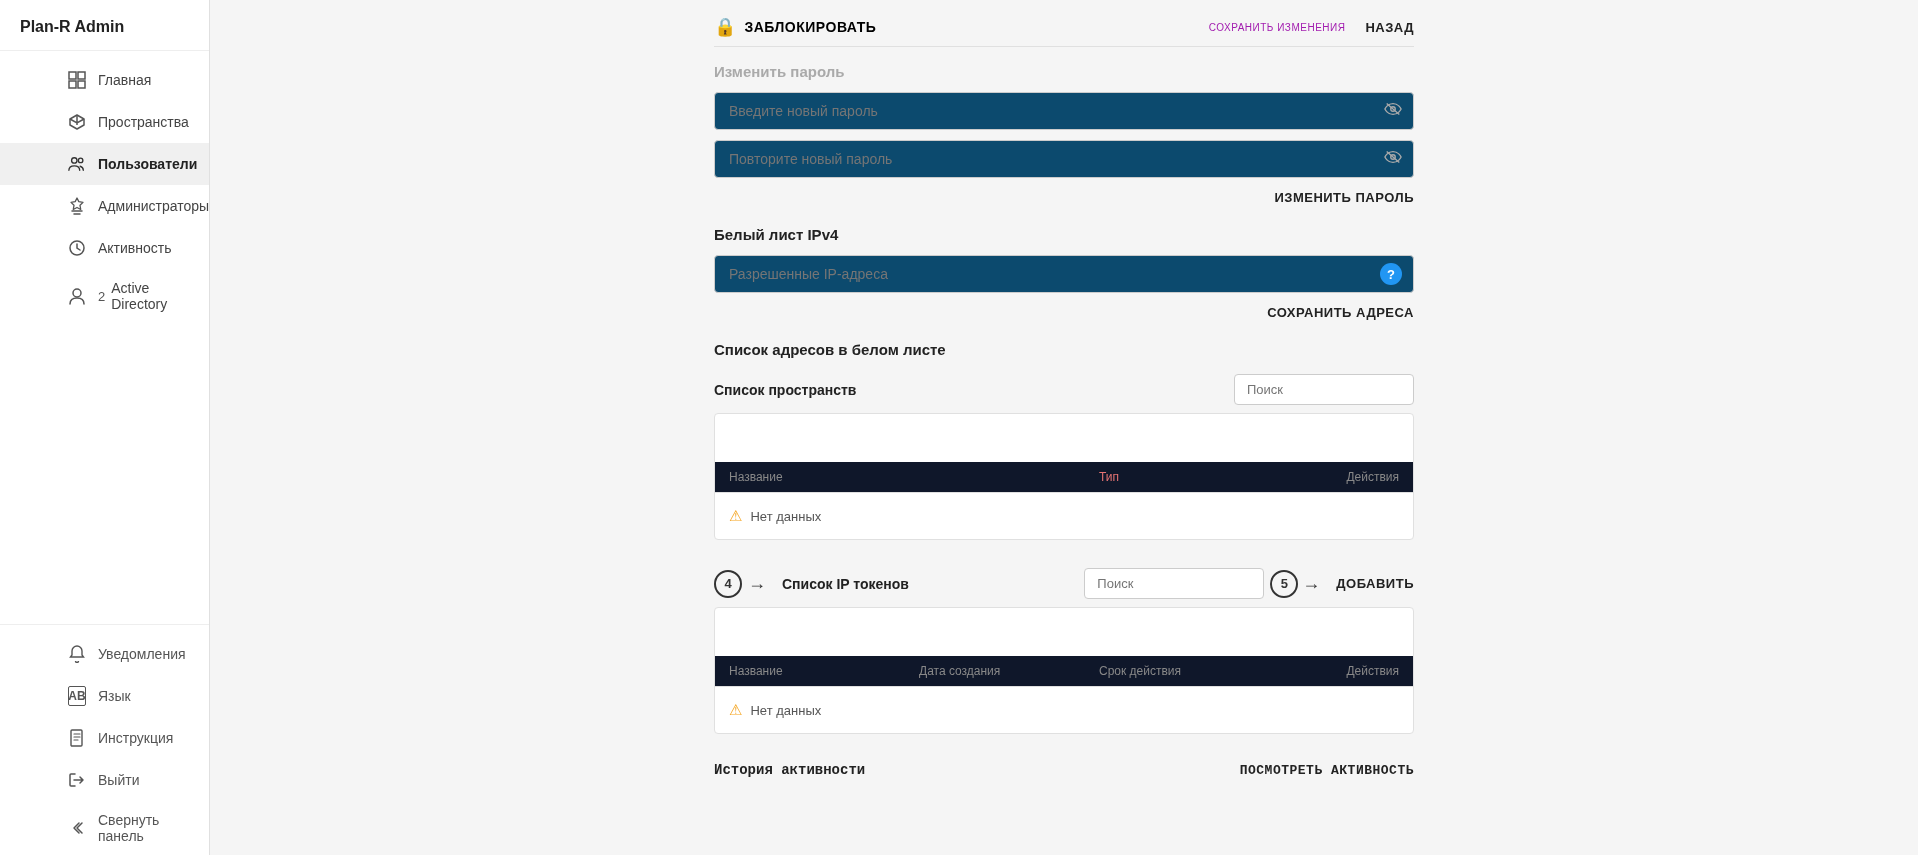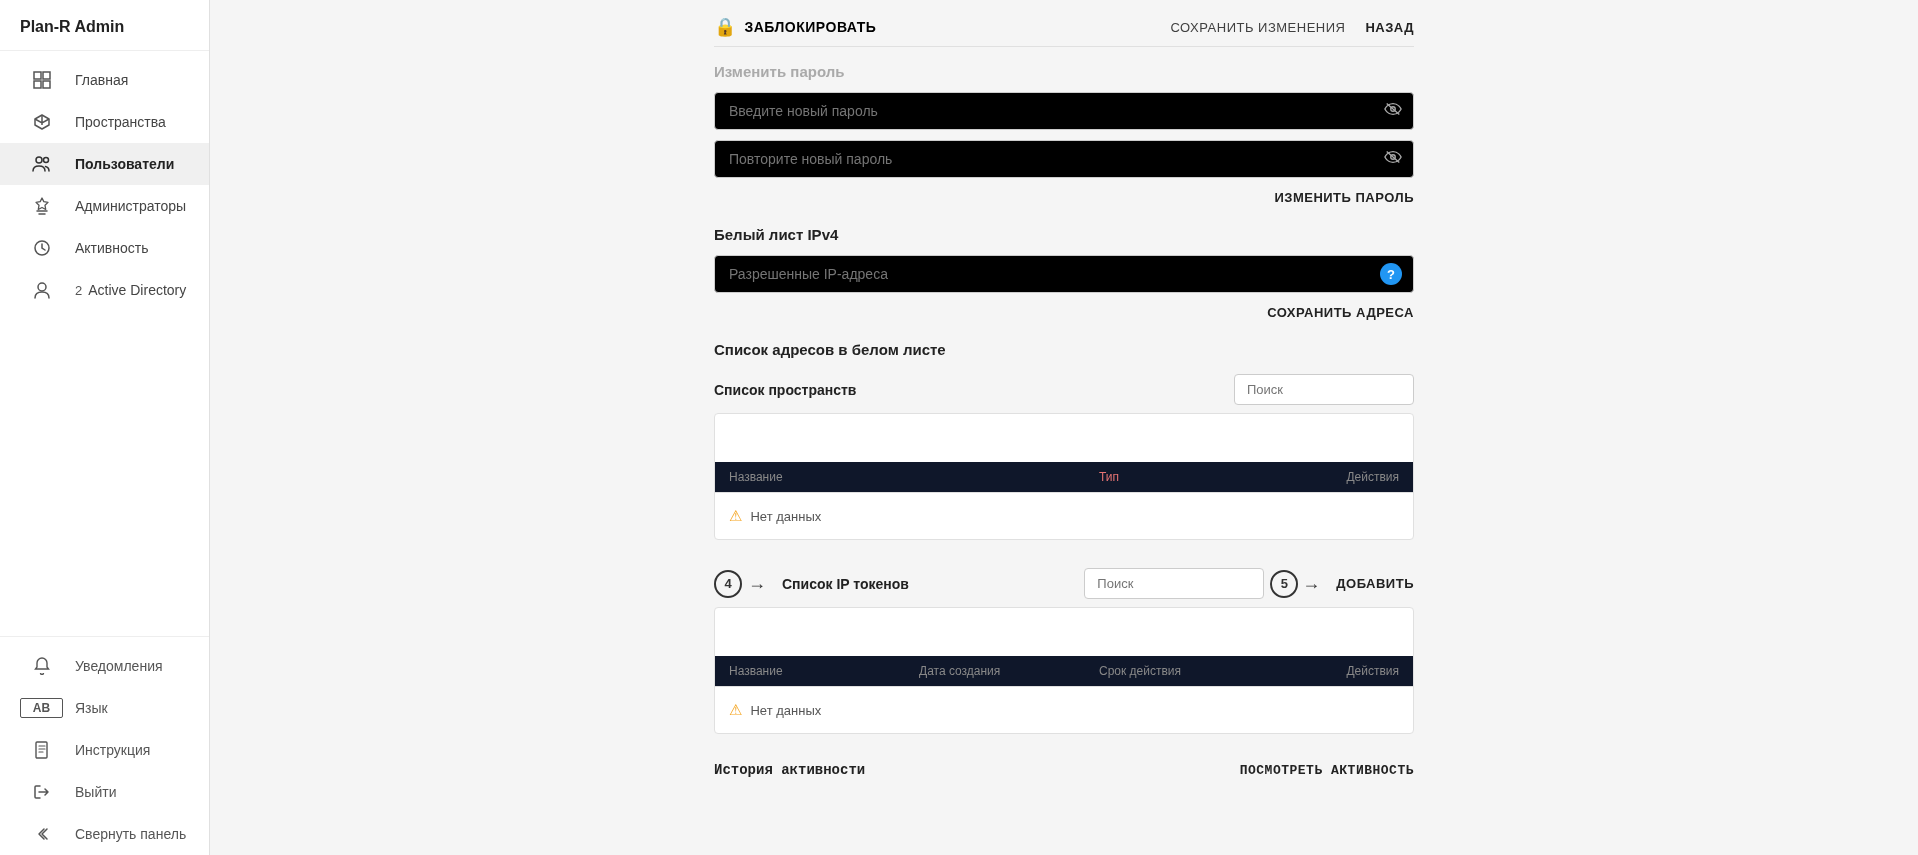--- a/index.html
+++ b/index.html
@@ -29,37 +29,37 @@
     .sidebar-item {
       display: flex;
       align-items: center;
       padding: 11px 20px;
       cursor: pointer;
       color: #444;
       font-size: 14px;
       gap: 12px;
     }
     .sidebar-item.active { background: #f0f0f0; font-weight: bold; color: #222; }
-    .sidebar-item .icon { width: 43px; height: 20px; display: flex; align-items: center; justify-content: center; flex-shrink: 0; }
+    .sidebar-item .icon { width: 18px; height: 20px; display: flex; align-items: center; justify-content: center; flex-shrink: 0; margin-left: 48px; }
     .sidebar-bottom {
       border-top: 1px solid #eee;
       padding-top: 8px;
     }
     .sidebar-bottom .sidebar-item { color: #555; }
 
     
     .main {
       flex: 1;
       overflow-y: auto;
       background: #f5f5f5;
       padding: 0;
     }
     .topbar-save {
-      font-size: 13px;
-      color: #404040;
+      font-size: 10px;
+      color: #a21caf;
       cursor: pointer;
       letter-spacing: 0.5px;
     }
     .topbar-back {
       font-size: 13px;
       font-weight: bold;
       color: #222;
       cursor: pointer;
       letter-spacing: 0.5px;
     }
@@ -77,21 +77,21 @@
       margin-bottom: 10px;
       position: relative;
     }
     .form-input {
       width: 100%;
       border: 1px solid #ccc;
       border-radius: 4px;
       padding: 10px 40px 10px 14px;
       font-size: 14px;
       color: #aaa;
-      background: #000000;
+      background: #0c4a6e;
       outline: none;
     }
     .eye-icon {
       position: absolute;
       right: 12px;
       top: 50%;
       transform: translateY(-50%);
       color: #aaa;
       cursor: pointer;
       font-size: 16px;

